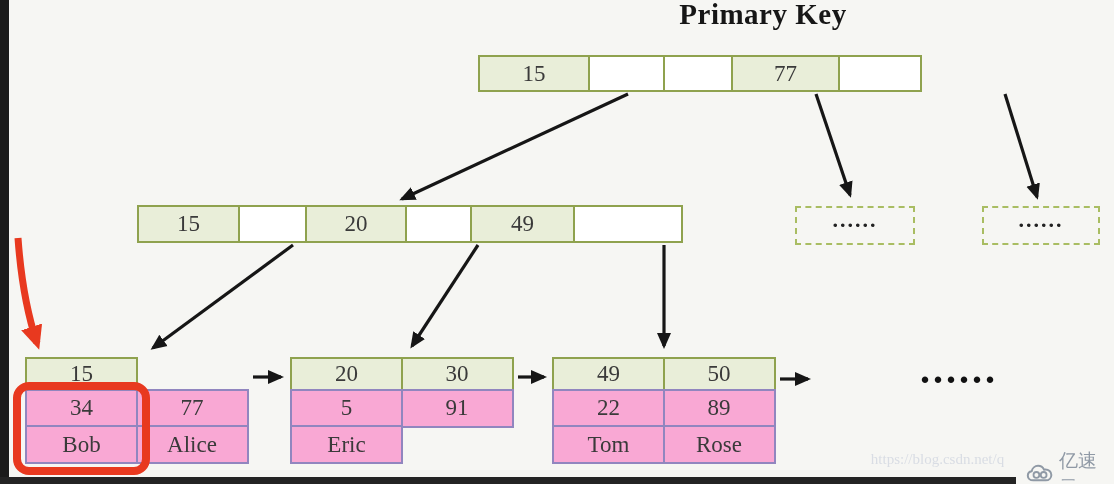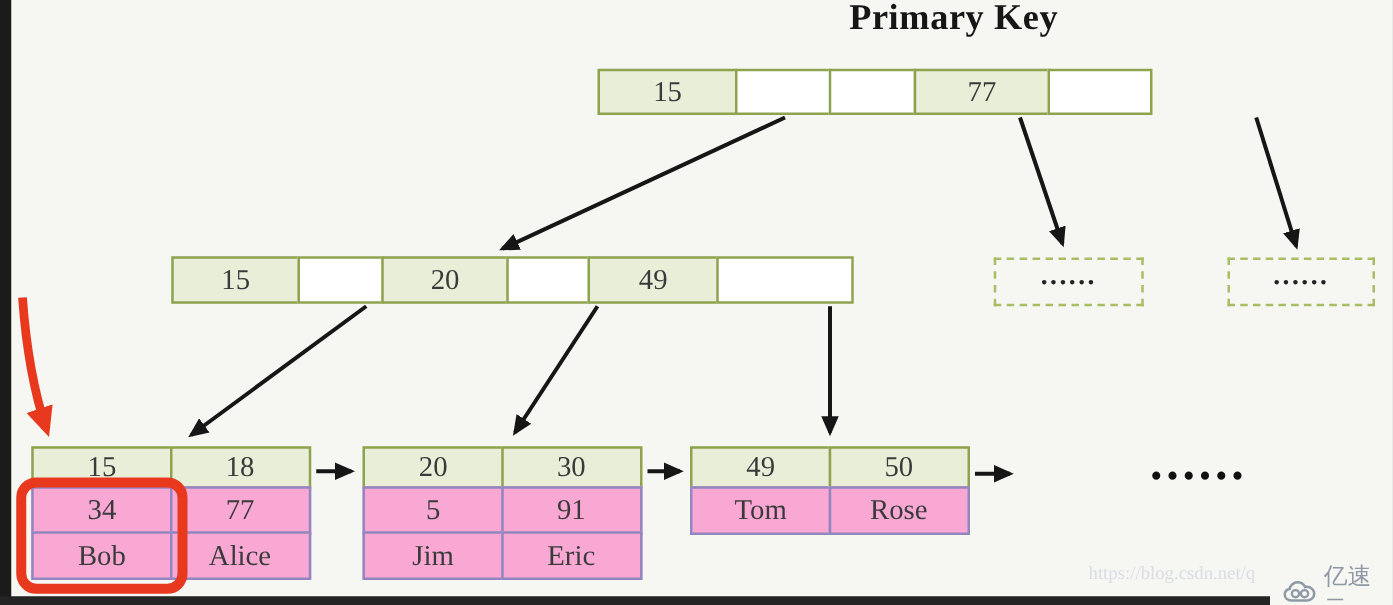--- a/index.html
+++ b/index.html
@@ -85,21 +85,20 @@
     <div class="cell w" style="width:70px"></div>
     <div class="cell g" style="width:102px">20</div>
     <div class="cell w" style="width:68px"></div>
     <div class="cell g" style="width:105px">49</div>
     <div class="cell w" style="width:110px"></div>
   </div>
 
   <div class="leaf" style="left:25px;top:357px;">
     <div class="lrow">
       <div class="lcell lh">15</div>
-      <div class="lcell lh">18</div>
     </div>
     <div class="lrow">
       <div class="lcell lb">34</div>
       <div class="lcell lb">77</div>
     </div>
     <div class="lrow">
       <div class="lcell lb">Bob</div>
       <div class="lcell lb">Alice</div>
     </div>
   </div>
@@ -107,29 +106,32 @@
   <div class="leaf" style="left:290px;top:357px;">
     <div class="lrow">
       <div class="lcell lh">20</div>
       <div class="lcell lh">30</div>
     </div>
     <div class="lrow">
       <div class="lcell lb">5</div>
       <div class="lcell lb">91</div>
     </div>
     <div class="lrow">
-      <div class="lcell lb">Jim</div>
       <div class="lcell lb">Eric</div>
     </div>
   </div>
 
   <div class="leaf" style="left:552px;top:357px;">
     <div class="lrow">
       <div class="lcell lh">49</div>
       <div class="lcell lh">50</div>
+    </div>
+    <div class="lrow">
+      <div class="lcell lb">22</div>
+      <div class="lcell lb">89</div>
     </div>
     <div class="lrow">
       <div class="lcell lb">Tom</div>
       <div class="lcell lb">Rose</div>
     </div>
   </div>
 
   <div class="dashed" style="left:795px;top:206px;width:120px;">
     <span>......</span>
   </div>

